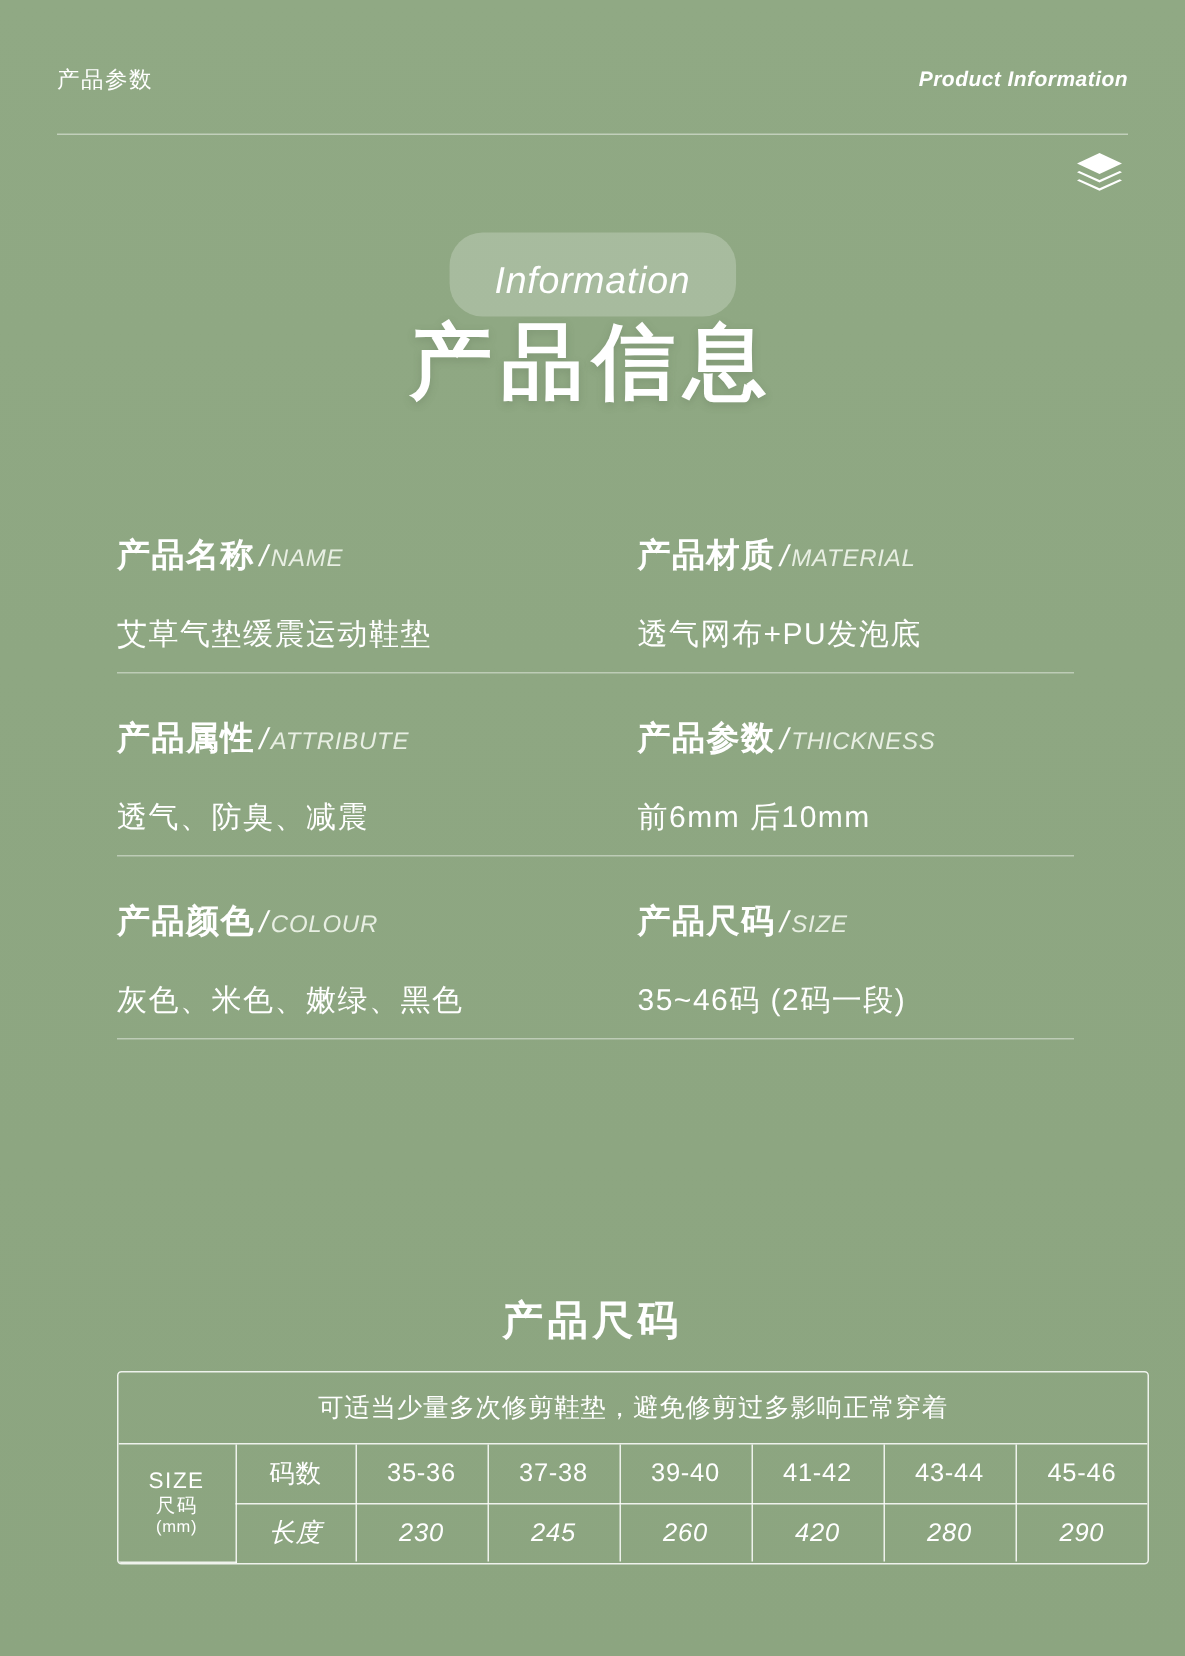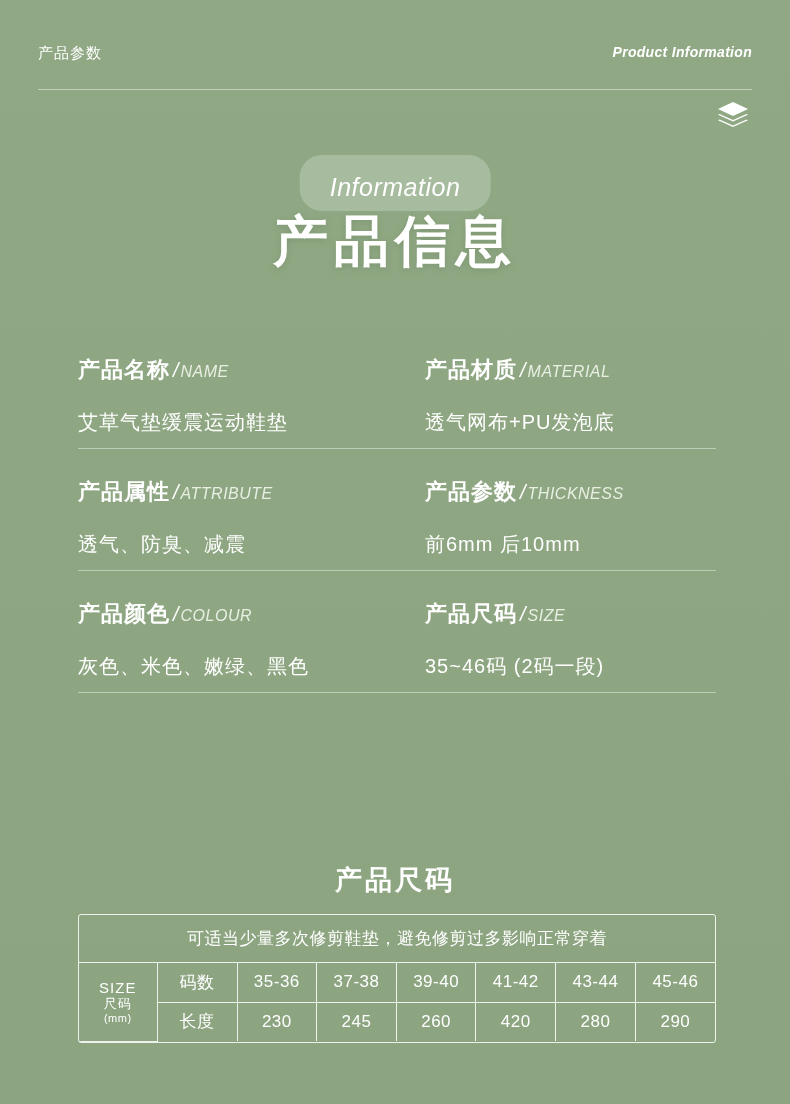--- a/index.html
+++ b/index.html
@@ -139,21 +139,21 @@
     font-size: 27px;
     font-weight: bold;
     letter-spacing: 3px;
     color: #ffffff;
     white-space: nowrap;
   }
   .table-wrap {
     position: absolute;
     left: 78px;
     top: 914px;
-    width: 638px;
+    width: 688px;
     border: 1px solid rgba(255,255,255,0.85);
     border-radius: 3px;
     overflow: hidden;
   }
   .table-note {
     height: 48px;
     display: flex;
     align-items: center;
     justify-content: center;
     font-size: 17px;
@@ -169,21 +169,21 @@
   }
   table.size td {
     border-right: 1px solid rgba(255,255,255,0.85);
     border-bottom: 1px solid rgba(255,255,255,0.85);
     text-align: center;
     height: 39px;
     font-size: 17px;
     color: #ffffff;
     letter-spacing: 0.5px;
   }
-  table.size tr:last-child td { border-bottom: none; }
+  table.size tr:last-child td { border-bottom: none; font-style: italic; }
   table.size td:last-child { border-right: none; }
   .corner {
     width: 78px;
     vertical-align: middle;
     line-height: 1.15;
   }
   .corner .l1 { font-size: 15px; letter-spacing: 1px; }
   .corner .l2 { font-size: 13px; letter-spacing: 1px; }
   .corner .l3 { font-size: 11px; }
   .rowhead { width: 80px; font-size: 17px; margin-left: 16px; }

